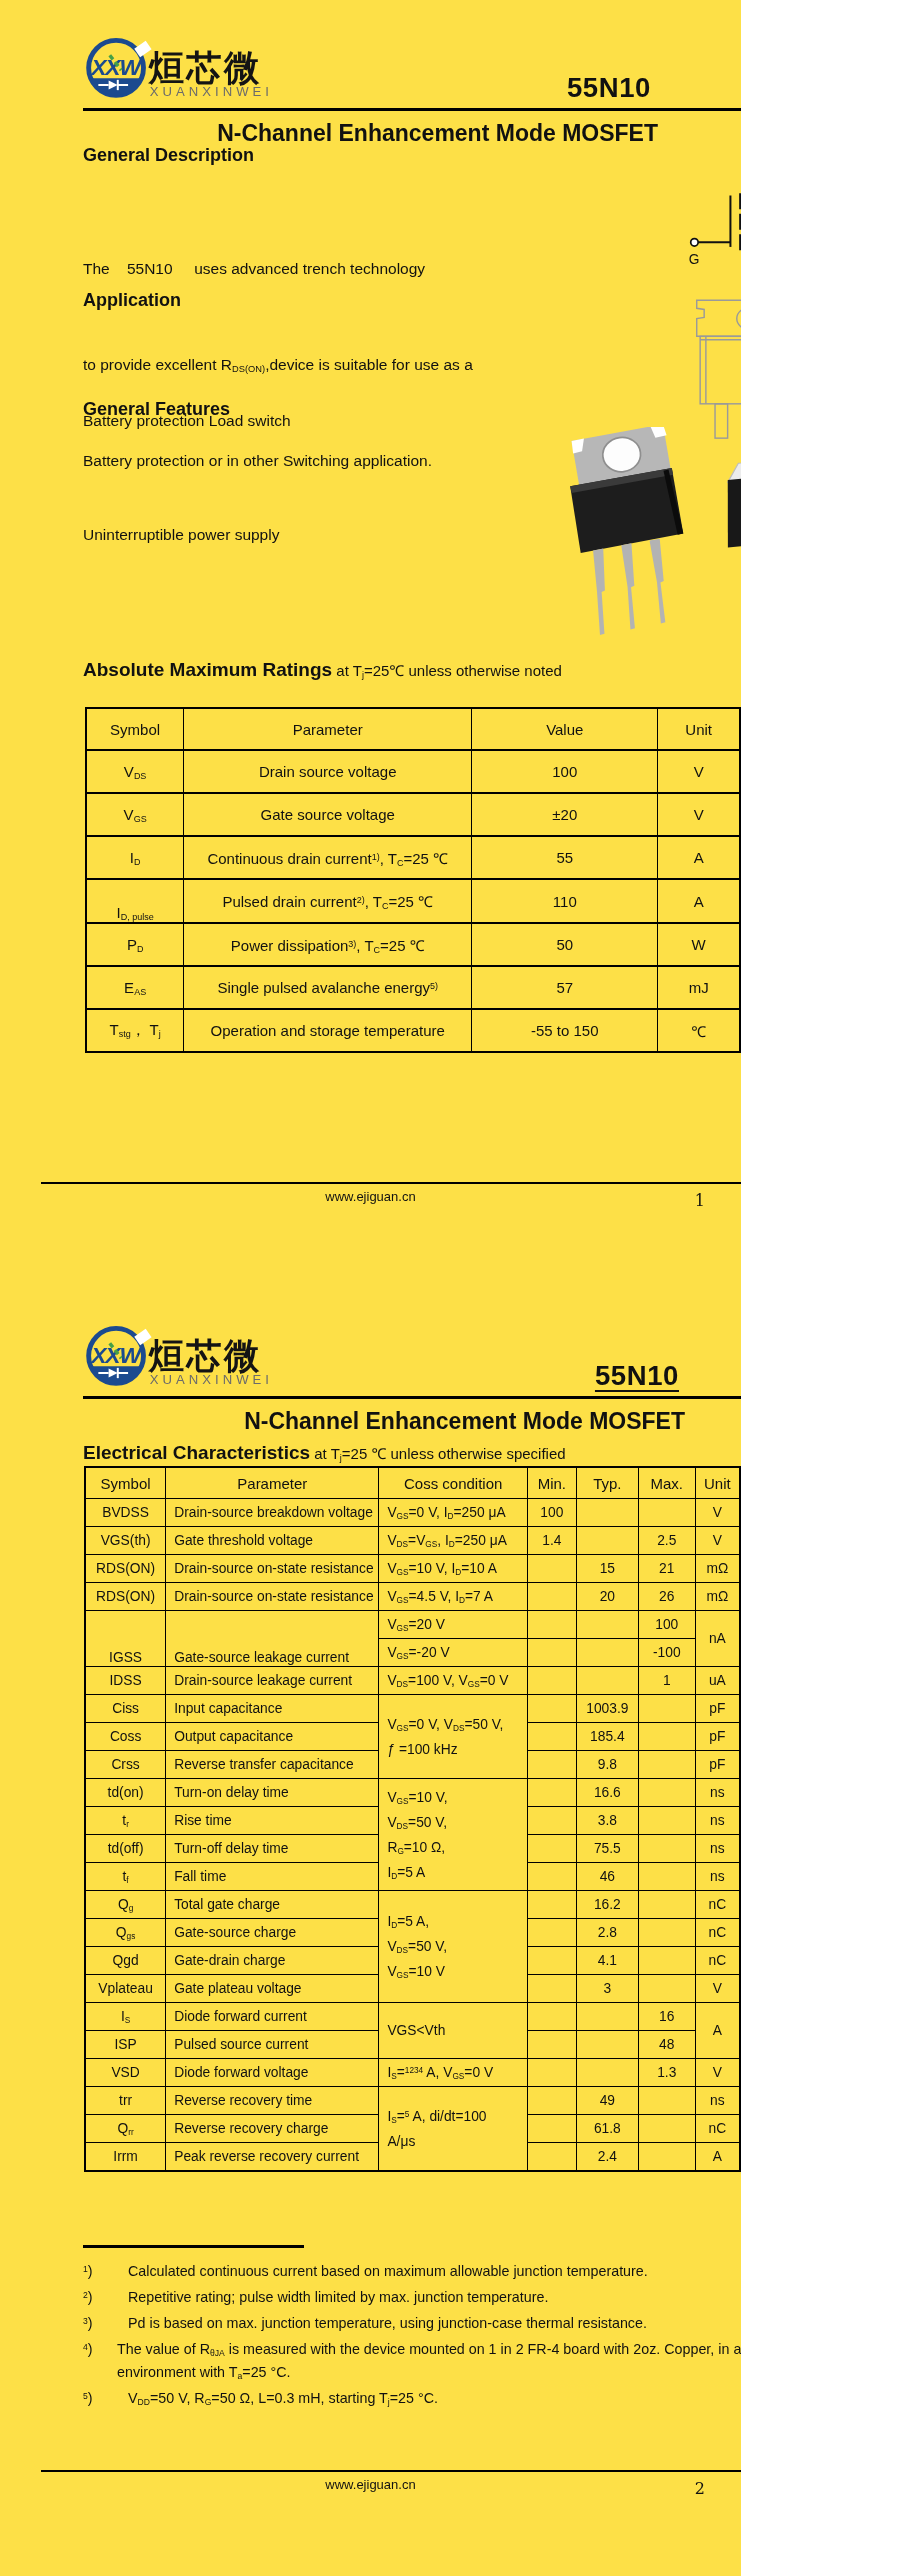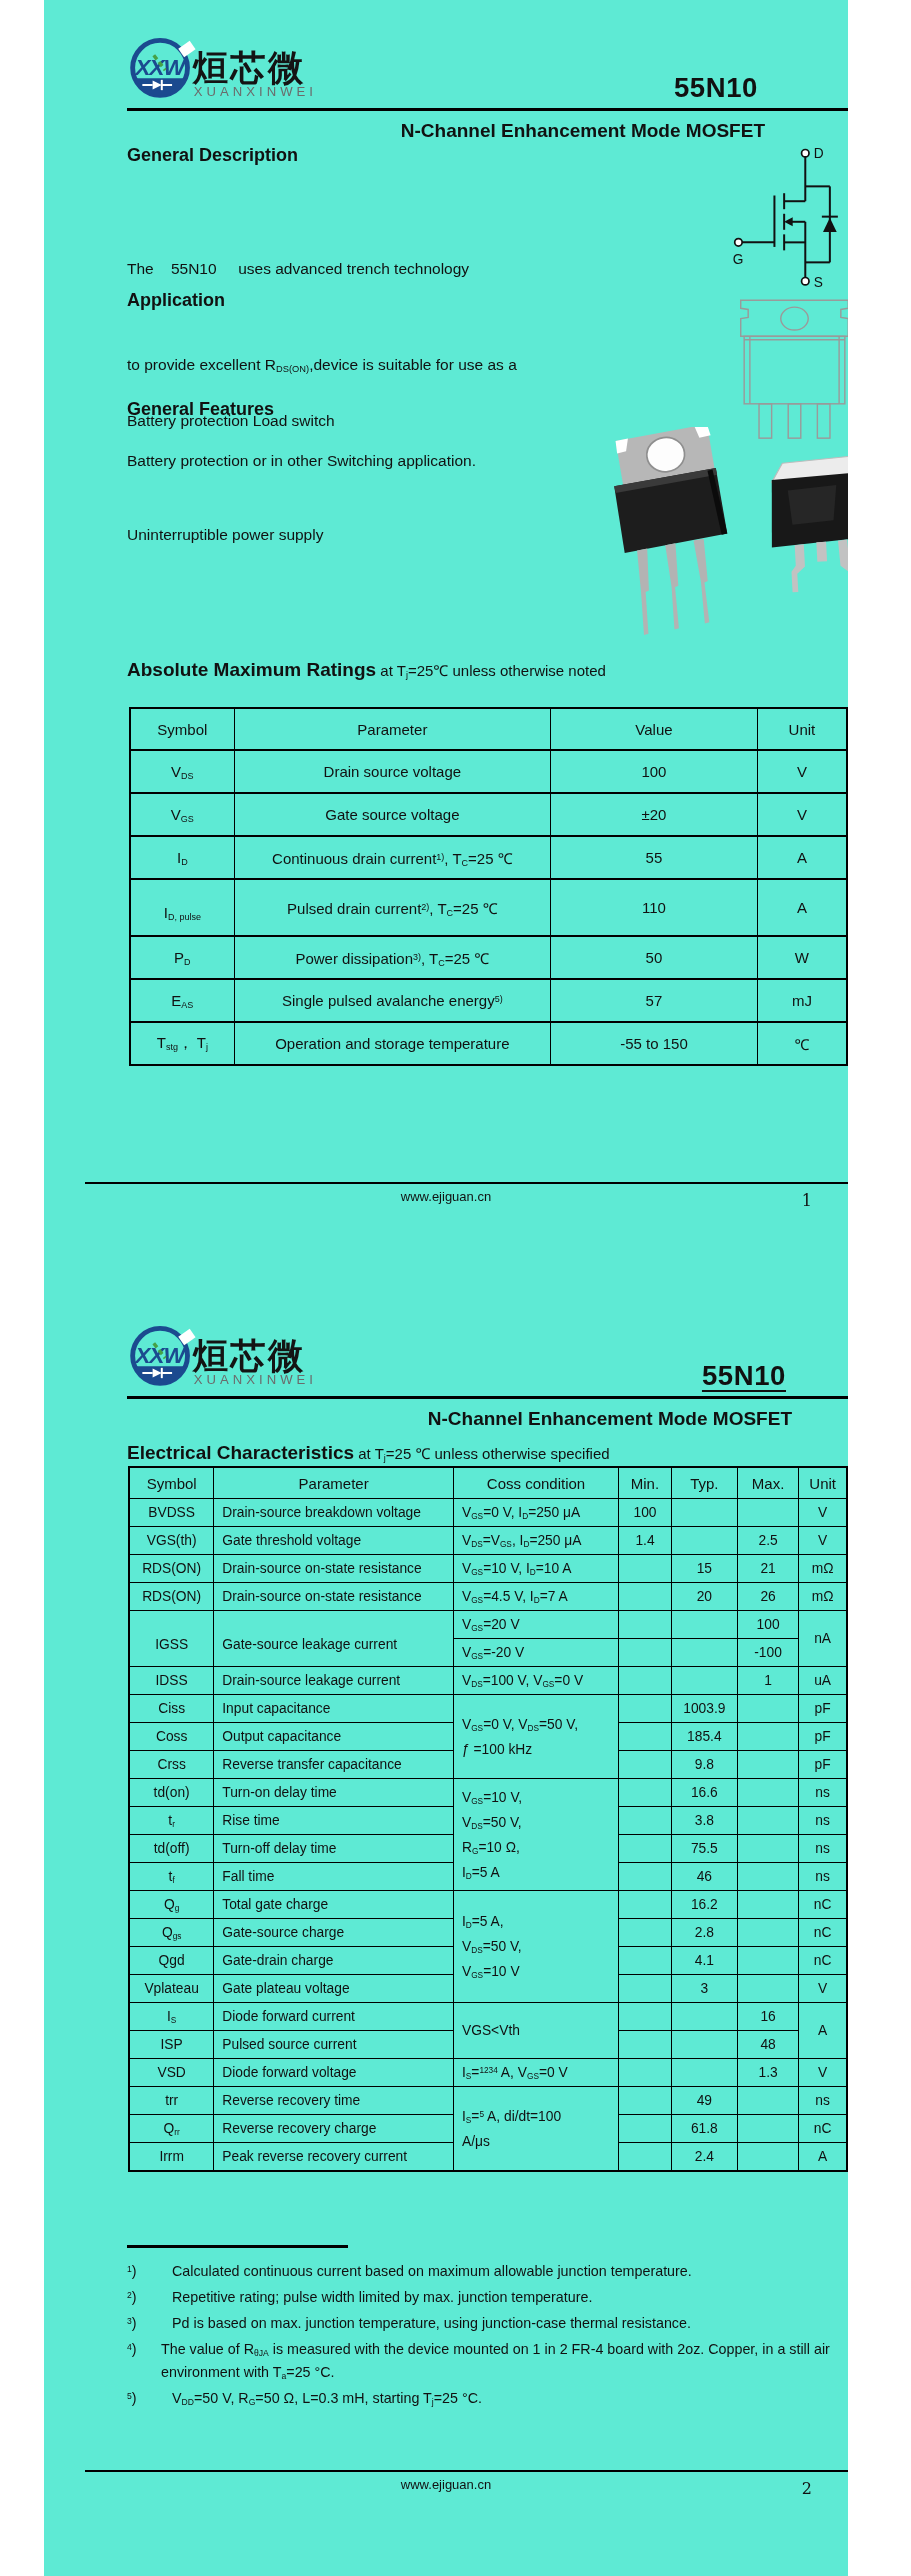--- a/index.html
+++ b/index.html
@@ -1,28 +1,28 @@
 <!DOCTYPE html>
 <html style="font-size:9.2px"><head>
 <meta charset="utf-8">
 <style>
   html,body{margin:0;padding:0;background:#fff;}
   body{width:911px;font-family:"Liberation Sans",sans-serif;color:#111;}
-  .page{position:relative;width:804px;height:1288px;background:#5eead4;overflow:hidden;margin-left:44px;}
+  .page{position:relative;width:741px;height:1288px;background:#fde047;overflow:hidden;}
   .abs{position:absolute;}
   sub{font-size:60%;vertical-align:-0.25em;line-height:0;}
   sup{font-size:60%;vertical-align:0.5em;line-height:0;}
 
   
   .logo-svg{position:absolute;left:84px;top:37px;width:207px;height:64px;}
   .partnum{position:absolute;top:72px;font-size:27.5px;font-weight:bold;letter-spacing:0.6px;}
   .partnum.p1{right:90px;}
   .partnum.p2{right:62px;text-decoration:underline;text-decoration-thickness:2.3px;text-underline-offset:4.6px;}
   .rule1{position:absolute;left:83px;top:108px;height:3.4px;background:#000;}
-  .subtitle{position:absolute;top:120px;font-size:19px;font-weight:bold;}
+  .subtitle{position:absolute;top:120px;font-size:23px;font-weight:bold;}
 
   
   .heading{position:absolute;left:83px;font-size:18px;font-weight:bold;}
   .textblock{position:absolute;left:83px;font-size:15.5px;white-space:pre-wrap;}
   .lh55{line-height:32px;} .lh67{line-height:38px;} .lh70{line-height:40px;}
 
   
   .sec-title{position:absolute;left:83px;white-space:nowrap;}
   .sec-title .big{font-size:19px;font-weight:bold;}
   .sec-title .small{font-size:15px;font-weight:normal;}
@@ -32,21 +32,21 @@
   .dtable th,.dtable td{border:1.1px solid #000;text-align:center;vertical-align:middle;overflow:hidden;padding:0;}
   .dtable th{font-weight:normal;}
   table.amr{left:85px;top:707px;}
   .amr th,.amr td{border-top-width:2.3px;border-bottom-width:2.3px;font-size:15px;}
   .amr th{height:40px;} .amr td{height:41px;}
   table.ec{left:84px;top:178px;border-width:2.9px;}
   .ec th,.ec td{border-top-width:1.7px;border-bottom-width:1.7px;font-size:13.8px;}
   .ec th{height:30px;font-size:15px;} .ec td{height:27px;}
   .dtable td.l{text-align:left;padding-left:8px;}
   .dtable td.sp{line-height:25px;}
-  .dtable td.vb{vertical-align:bottom;padding-bottom:14px;}
+  .dtable td.vb{vertical-align:bottom;padding-bottom:1px;}
 
   
   .fn-rule{position:absolute;left:83px;height:3.4px;background:#000;width:221px;}
   .footnotes{position:absolute;left:83px;width:763px;font-size:14.3px;}
   .fn{display:flex;line-height:23px;margin-bottom:2.9px;}
   .fn .m{flex:0 0 45px;}
   .fn .t{flex:1;}
 
   
   .f-rule{position:absolute;left:41px;top:1182px;width:828px;height:2.3px;background:#000;}

